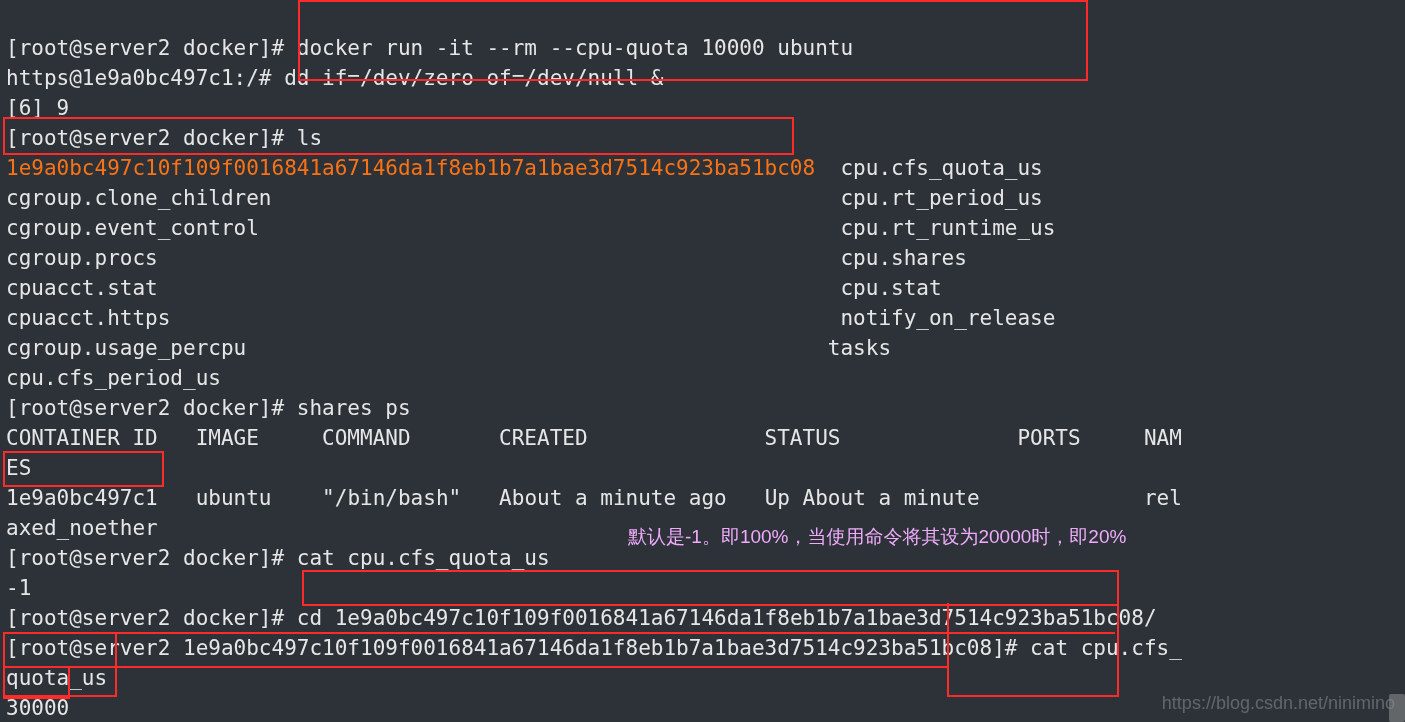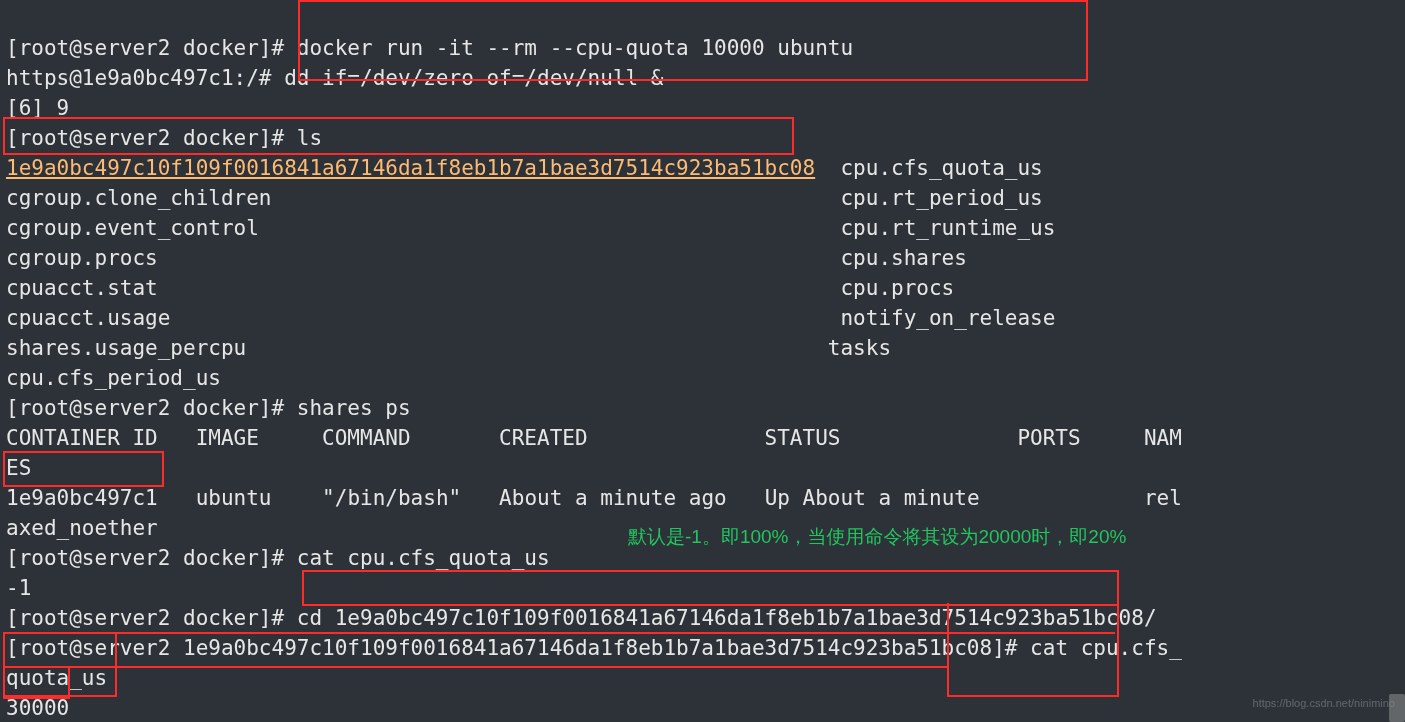--- a/index.html
+++ b/index.html
@@ -12,39 +12,39 @@
     font-size: 21px;
     line-height: 30px;
     color: #e6e6e6;
     overflow: hidden;
   }
   .terminal {
     position: relative;
     white-space: pre;
     padding: 3px 6px;
   }
-  .blue { color: #fdba74; text-decoration: underline; }
+  .blue { color: #f97316; }
   .annot {
     position: absolute;
-    color: #22c55e;
+    color: #f0abfc;
     font-family: "Microsoft YaHei", "SimSun", sans-serif;
     font-size: 19px;
     white-space: nowrap;
   }
   .box {
     position: absolute;
     border: 2px solid #ff2a2a;
     background: transparent;
     pointer-events: none;
   }
   .watermark {
     position: absolute;
     right: 10px;
     bottom: 4px;
-    font-size: 11px;
+    font-size: 18px;
     color: rgba(255,255,255,0.25);
     font-family: sans-serif;
   }
   .scroll-stub {
     position: absolute;
     right: 0;
     bottom: 0;
     width: 16px;
     height: 28px;
     background: #888;
@@ -57,23 +57,23 @@
 
 <div class="terminal">
 <span>[root@server2 docker]# </span><span>docker run -it --rm --cpu-quota 10000 ubuntu</span>
 <span>https@1e9a0bc497c1:/# </span><span>dd if=/dev/zero of=/dev/null &amp;</span>
 <span>[6] 9</span>
 <span>[root@server2 docker]# </span><span>ls</span>
 <span class="blue">1e9a0bc497c10f109f0016841a67146da1f8eb1b7a1bae3d7514c923ba51bc08</span>  <span>cpu.cfs_quota_us</span>
 <span>cgroup.clone_children</span>                                             <span>cpu.rt_period_us</span>
 <span>cgroup.event_control</span>                                              <span>cpu.rt_runtime_us</span>
 <span>cgroup.procs</span>                                                      <span>cpu.shares</span>
-<span>cpuacct.stat</span>                                                      <span>cpu.procs</span>
-<span>cpuacct.usage</span>                                                     <span>notify_on_release</span>
-<span>shares.usage_percpu</span>                                              <span>tasks</span>
+<span>cpuacct.stat</span>                                                      <span>cpu.stat</span>
+<span>cpuacct.https</span>                                                     <span>notify_on_release</span>
+<span>cgroup.usage_percpu</span>                                              <span>tasks</span>
 <span>cpu.cfs_period_us</span>
 <span>[root@server2 docker]# </span><span>shares ps</span>
 <span>CONTAINER ID   IMAGE     COMMAND       CREATED              STATUS              PORTS     NAM
 ES</span>
 <span>1e9a0bc497c1</span>   <span>ubuntu</span>    <span>"/bin/bash"</span>   <span>About a minute ago</span>   <span>Up About a minute</span>             rel
 axed_noether
 <span>[root@server2 docker]# </span><span>cat cpu.cfs_quota_us</span>
 <span>-1</span>
 <span>[root@server2 docker]# </span><span>cd 1e9a0bc497c10f109f0016841a67146da1f8eb1b7a1bae3d7514c923ba51bc08/</span>
 <span>[root@server2 1e9a0bc497c10f109f0016841a67146da1f8eb1b7a1bae3d7514c923ba51bc08]# </span>cat cpu.cfs_

